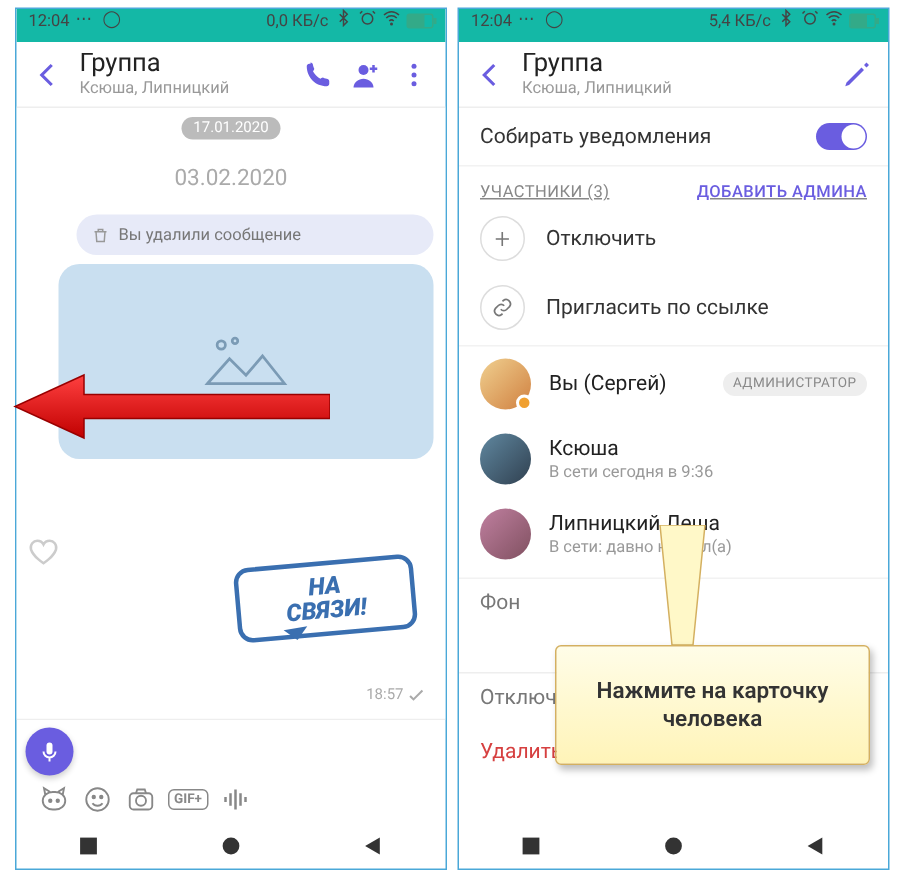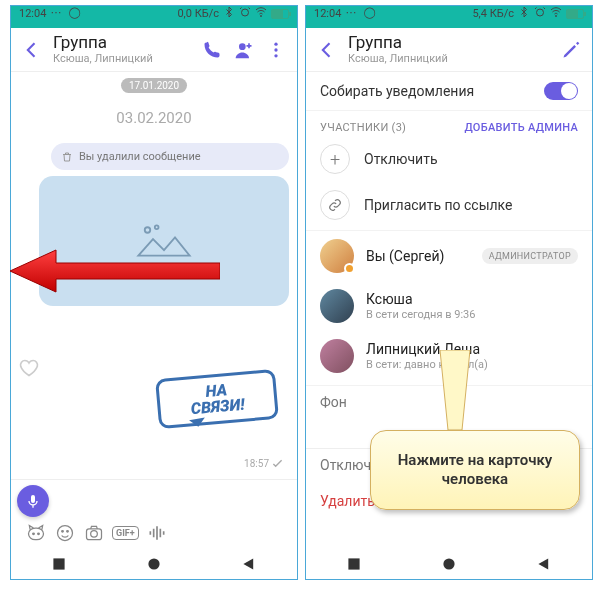--- a/index.html
+++ b/index.html
@@ -54,42 +54,42 @@
   .gifbox{ border:1.5px solid #888; border-radius:4px; font-size:9px; font-weight:700; padding:1px 3px; color:#888;}
 
   
   .navbar { height:30px; display:flex; justify-content:space-around; align-items:center; color:#333; }
   .navbar .nico{ width:14px; height:14px; }
 
   
   .panel { height: calc(100% - 22px - 44px - 30px); background:#fff; overflow:hidden; }
   .prow { display:flex; align-items:center; padding:10px 14px; gap:14px; font-size:14px; color:#333; border-bottom:1px solid #f2f2f2;}
   .prow.noborder{ border-bottom:none; padding-top:6px; padding-bottom:6px;}
-  .sectionhead{ display:flex; justify-content:space-between; padding:10px 14px 4px; font-size:11px; color:#888; letter-spacing:.3px;}
+  .sectionhead{ display:flex; justify-content:space-between; padding:10px 14px 4px; font-size:11px; color:#888; letter-spacing:.3px;text-decoration:underline;}
   .sectionhead .link{ color:#6a5de0; font-weight:500;}
   .circ{ width:30px; height:30px; border-radius:50%; border:1px solid #ddd; display:flex; align-items:center; justify-content:center; color:#777; font-size:18px; font-weight:300; flex-shrink:0;}
   .circ svg{width:14px;height:14px;}
   .avatar{ width:34px; height:34px; border-radius:50%; flex-shrink:0; position:relative; }
   .avatar.a1{ background: linear-gradient(135deg,#f0d090,#d08040);}
   .avatar.a2{ background: linear-gradient(135deg,#6088a0,#304050);}
   .avatar.a3{ background: linear-gradient(135deg,#c080a0,#805060);}
   .avatar .dot{position:absolute; bottom:-1px; right:-1px; width:11px; height:11px; border-radius:50%; background:#f0a030; border:2px solid #fff;}
   .member { display:flex; align-items:center; padding:8px 14px; gap:12px;}
   .member .info{ flex:1; line-height:1.2;}
   .member .info .n{ font-size:14px; color:#222;}
   .member .info .st{ font-size:11px; color:#999;}
   .badge{ background:#eee; color:#888; font-size:9px; padding:3px 7px; border-radius:10px; letter-spacing:.3px;}
   .toggle{ width:34px; height:18px; border-radius:10px; background:#6a5de0; position:relative; flex-shrink:0;}
   .toggle::after{content:""; position:absolute; right:1px; top:1px; width:16px; height:16px; border-radius:50%; background:#fff;}
   .danger{ color:#d64040; font-size:14px; padding:12px 14px;}
   .graytxt{ color:#777; font-size:14px; padding:8px 14px; }
 
   
   .arrow { position:absolute; top:248px; left:6px; width:214px; height:46px; pointer-events:none; }
-  .callout{ position:absolute; top:430px; left:370px; width:210px; height:80px; background:linear-gradient(#fffde8,#fff4b8); border:1px solid #d4b060; border-radius:16px; box-shadow:2px 3px 5px rgba(0,0,0,.25); display:flex; align-items:center; justify-content:center; text-align:center; font-size:15px; font-weight:600; color:#333; padding:8px; line-height:1.3;}
+  .callout{ position:absolute; top:430px; left:370px; width:210px; height:80px; background:linear-gradient(#fffde8,#fff4b8); border:1px solid #d4b060; border-radius:4px; box-shadow:2px 3px 5px rgba(0,0,0,.25); display:flex; align-items:center; justify-content:center; text-align:center; font-size:15px; font-weight:600; color:#333; padding:8px; line-height:1.3;}
   .callout-tail{ position:absolute; top:350px; left:430px; width:60px; height:90px; pointer-events:none;}
 </style>
 </head>
 <body>
 
 <div class="stage">
 
   <div class="phone left">
     <div class="statusbar">
       <div class="l">

